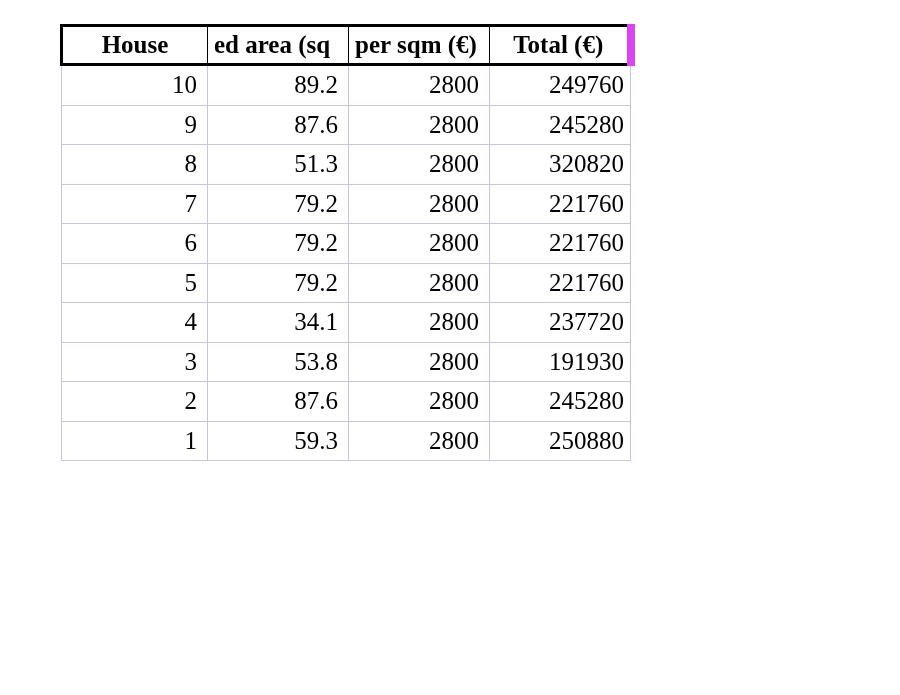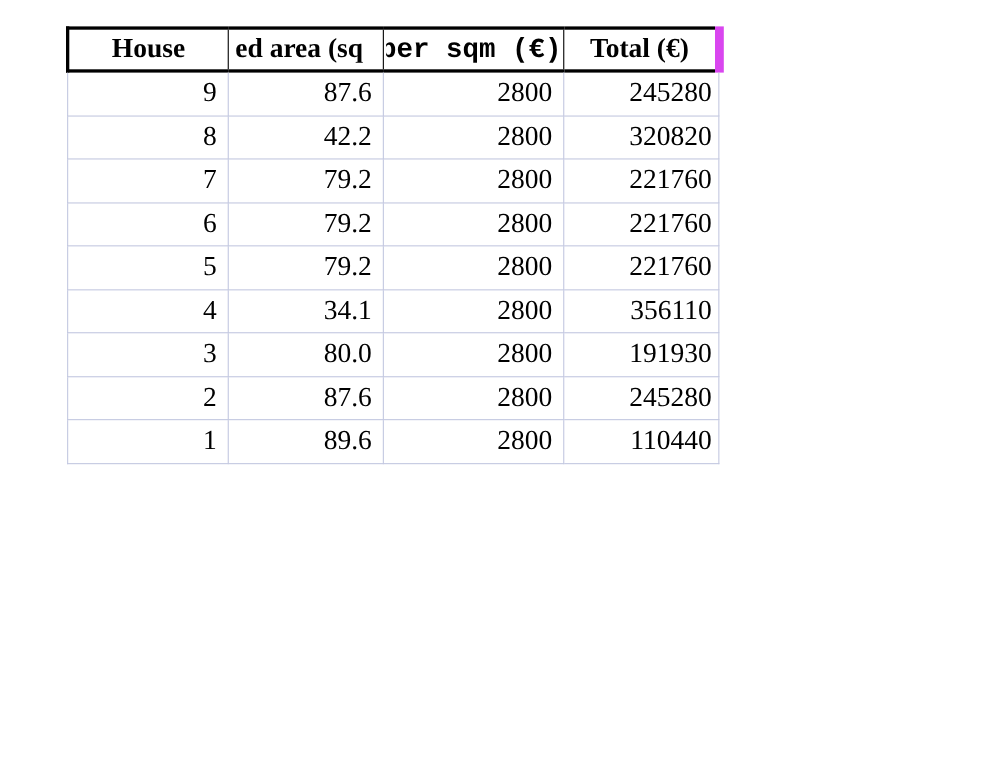--- a/index.html
+++ b/index.html
@@ -59,21 +59,20 @@
   table.price-table thead th .clip {
     display: block;
     overflow: hidden;
     white-space: nowrap;
   }
   table.price-table thead th.col-area .clip {
     text-indent: -12px;
   }
   table.price-table thead th.col-persqm .clip {
     text-indent: -6px;
-    font-family: Liberation Mono, monospace;
   }
 
   table.price-table tbody td {
     height: 38.5px;
     font-size: 25px;
     text-align: right;
     vertical-align: middle;
     color: #000000;
     border-left: 1px solid #c3c8e0;
     border-right: 1px solid #c3c8e0;
@@ -111,28 +110,34 @@
         <th class="col-persqm">
             <span class="clip">per sqm (€)</span>
           </th>
         <th class="last col-total">
             <span class="clip">Total (€)</span>
           </th>
       </tr>
     </thead>
     <tbody>
       <tr>
+        <td class="col-house">10</td>
+        <td class="col-area">89.2</td>
+        <td class="col-persqm">2800</td>
+        <td class="col-total">249760</td>
+      </tr>
+      <tr>
         <td class="col-house">9</td>
         <td class="col-area">87.6</td>
         <td class="col-persqm">2800</td>
         <td class="col-total">245280</td>
       </tr>
       <tr>
         <td class="col-house">8</td>
-        <td class="col-area">42.2</td>
+        <td class="col-area">51.3</td>
         <td class="col-persqm">2800</td>
         <td class="col-total">320820</td>
       </tr>
       <tr>
         <td class="col-house">7</td>
         <td class="col-area">79.2</td>
         <td class="col-persqm">2800</td>
         <td class="col-total">221760</td>
       </tr>
       <tr>
@@ -144,35 +149,35 @@
       <tr>
         <td class="col-house">5</td>
         <td class="col-area">79.2</td>
         <td class="col-persqm">2800</td>
         <td class="col-total">221760</td>
       </tr>
       <tr>
         <td class="col-house">4</td>
         <td class="col-area">34.1</td>
         <td class="col-persqm">2800</td>
-        <td class="col-total">356110</td>
+        <td class="col-total">237720</td>
       </tr>
       <tr>
         <td class="col-house">3</td>
-        <td class="col-area">80.0</td>
+        <td class="col-area">53.8</td>
         <td class="col-persqm">2800</td>
         <td class="col-total">191930</td>
       </tr>
       <tr>
         <td class="col-house">2</td>
         <td class="col-area">87.6</td>
         <td class="col-persqm">2800</td>
         <td class="col-total">245280</td>
       </tr>
       <tr>
         <td class="col-house">1</td>
-        <td class="col-area">89.6</td>
+        <td class="col-area">59.3</td>
         <td class="col-persqm">2800</td>
-        <td class="col-total">110440</td>
+        <td class="col-total">250880</td>
       </tr>
     </tbody>
   </table>
 </div>
 
 </body></html>

